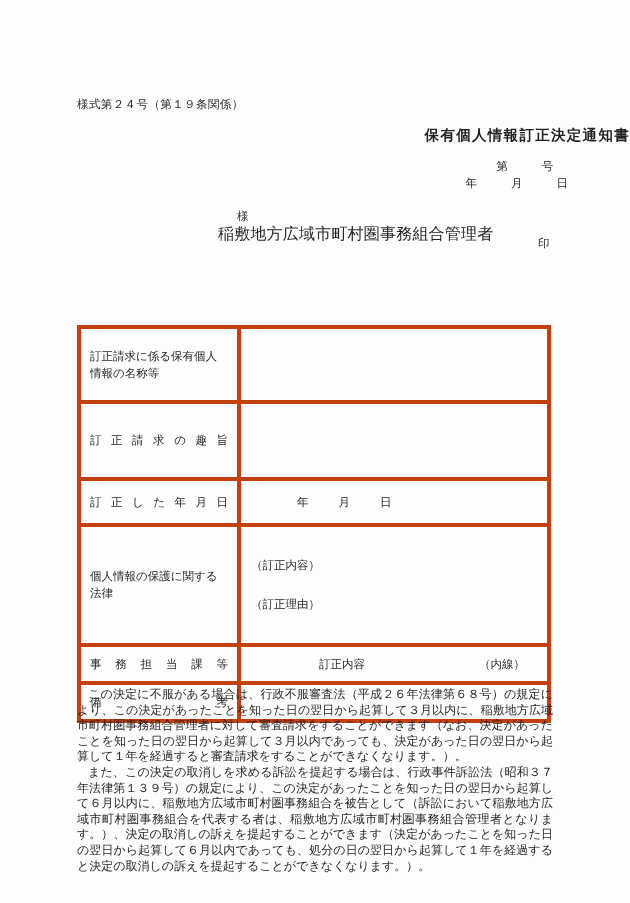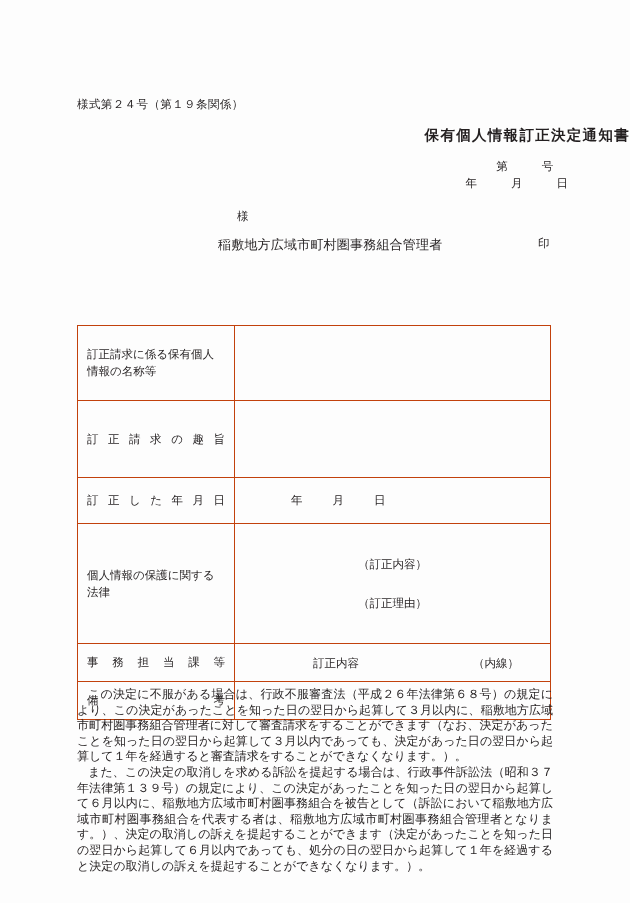--- a/index.html
+++ b/index.html
@@ -61,22 +61,22 @@
     position: absolute;
     left: 237px;
     top: 209px;
     font-size: 11.5px;
     white-space: nowrap;
   }
   
   .issuer {
     position: absolute;
     left: 218px;
-    top: 236px;
-    font-size: 13px;
+    top: 224px;
+    font-size: 16px;
     letter-spacing: 0.2px;
     white-space: nowrap;
   }
   .seal {
     position: absolute;
     left: 538px;
     top: 236px;
     font-size: 11.5px;
   }
 
@@ -98,21 +98,21 @@
   .form-table {
     position: absolute;
     left: 77px;
     top: 325px;
     width: 474px;
     border-collapse: collapse;
     table-layout: fixed;
     font-size: 11.5px;
   }
   .form-table td {
-    border: 1px solid #c2410c;
+    border: 4px solid #c2410c;
     padding: 0;
     vertical-align: middle;
   }
   .form-table td.label {
     width: 138px;
     padding: 6px 9px;
   }
   .form-table td.value {
     padding: 6px 10px;
   }
@@ -135,21 +135,20 @@
   .r-reason td.label { vertical-align: middle; }
   .label-wrap { line-height: 17px; }
 
   .date-inline { padding-left: 46px; white-space: nowrap; }
   .date-inline .gap { display: inline-block; width: 30px; }
 
   .reason-cell {
     vertical-align: top;
     padding-top: 6px;
     line-height: 17px;
-    text-align: center;
   }
   .reason-cell .second { margin-top: 22px; }
 
   .tel-row { position: relative; height: 100%; }
   .tel-no  { position: absolute; left: 68px; top: 50%; transform: translateY(-50%); white-space: nowrap; }
   .tel-ext { position: absolute; left: 228px; top: 50%; transform: translateY(-50%); white-space: nowrap; }
   .r-kakari td.value { position: relative; }
 
   
   .notes {

